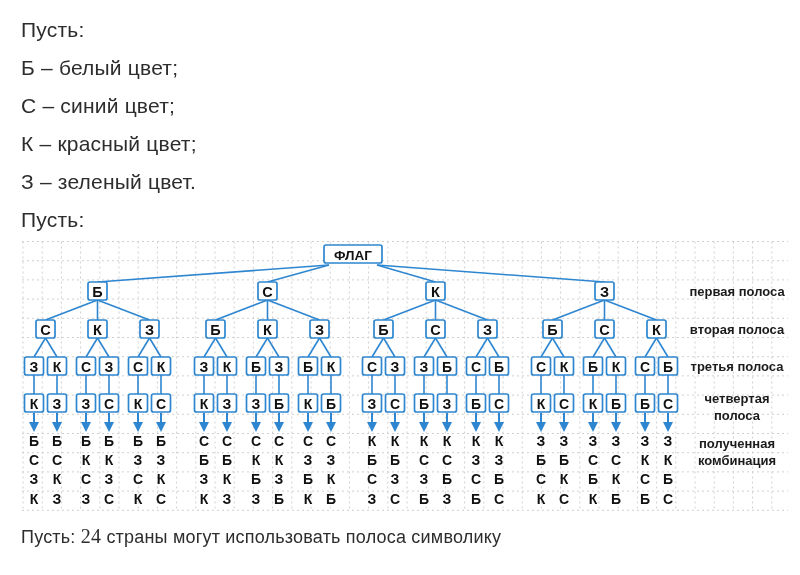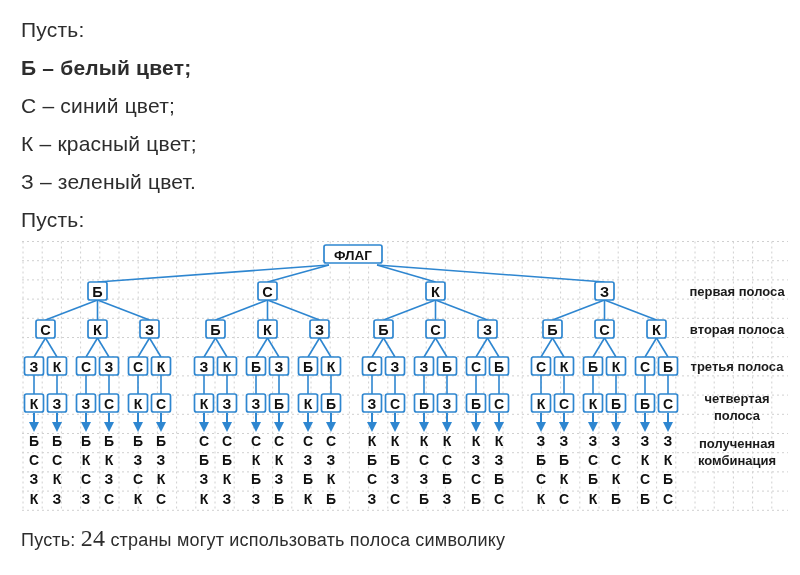--- a/index.html
+++ b/index.html
@@ -3,28 +3,28 @@
 <meta charset="utf-8">
 <style>
   html,body{margin:0;padding:0;}
   body{
     width:800px;height:575px;position:relative;overflow:hidden;
     background:#ffffff;color:#2d2d2d;
     font-family:"Liberation Sans",sans-serif;
   }
   .intro p{position:absolute;left:21px;margin:0;font-size:21px;letter-spacing:.2px;white-space:pre;}
   .intro p:nth-child(1){top:18px;}
-  .intro p:nth-child(2){top:56px;font-weight:bold;}
+  .intro p:nth-child(2){top:56px;}
   .intro p:nth-child(3){top:94px;}
   .intro p:nth-child(4){top:132px;}
   .intro p:nth-child(5){top:170px;}
   .intro p:nth-child(6){top:208px;}
   #tree-svg{position:absolute;left:0;top:241px;}
   .answer{position:absolute;left:21px;top:525px;margin:0;font-size:18px;letter-spacing:.2px;}
-  .answer .num{font-family:"Liberation Serif",serif;font-size:24px;}
+  .answer .num{font-family:"Liberation Serif",serif;font-size:20px;}
 </style>
 </head>
 <body>
 
 <div class="intro">
   <p>Пусть:</p>
   <p>Б – белый цвет;</p>
   <p>С – синий цвет;</p>
   <p>К – красный цвет;</p>
   <p>З – зеленый цвет.</p>

